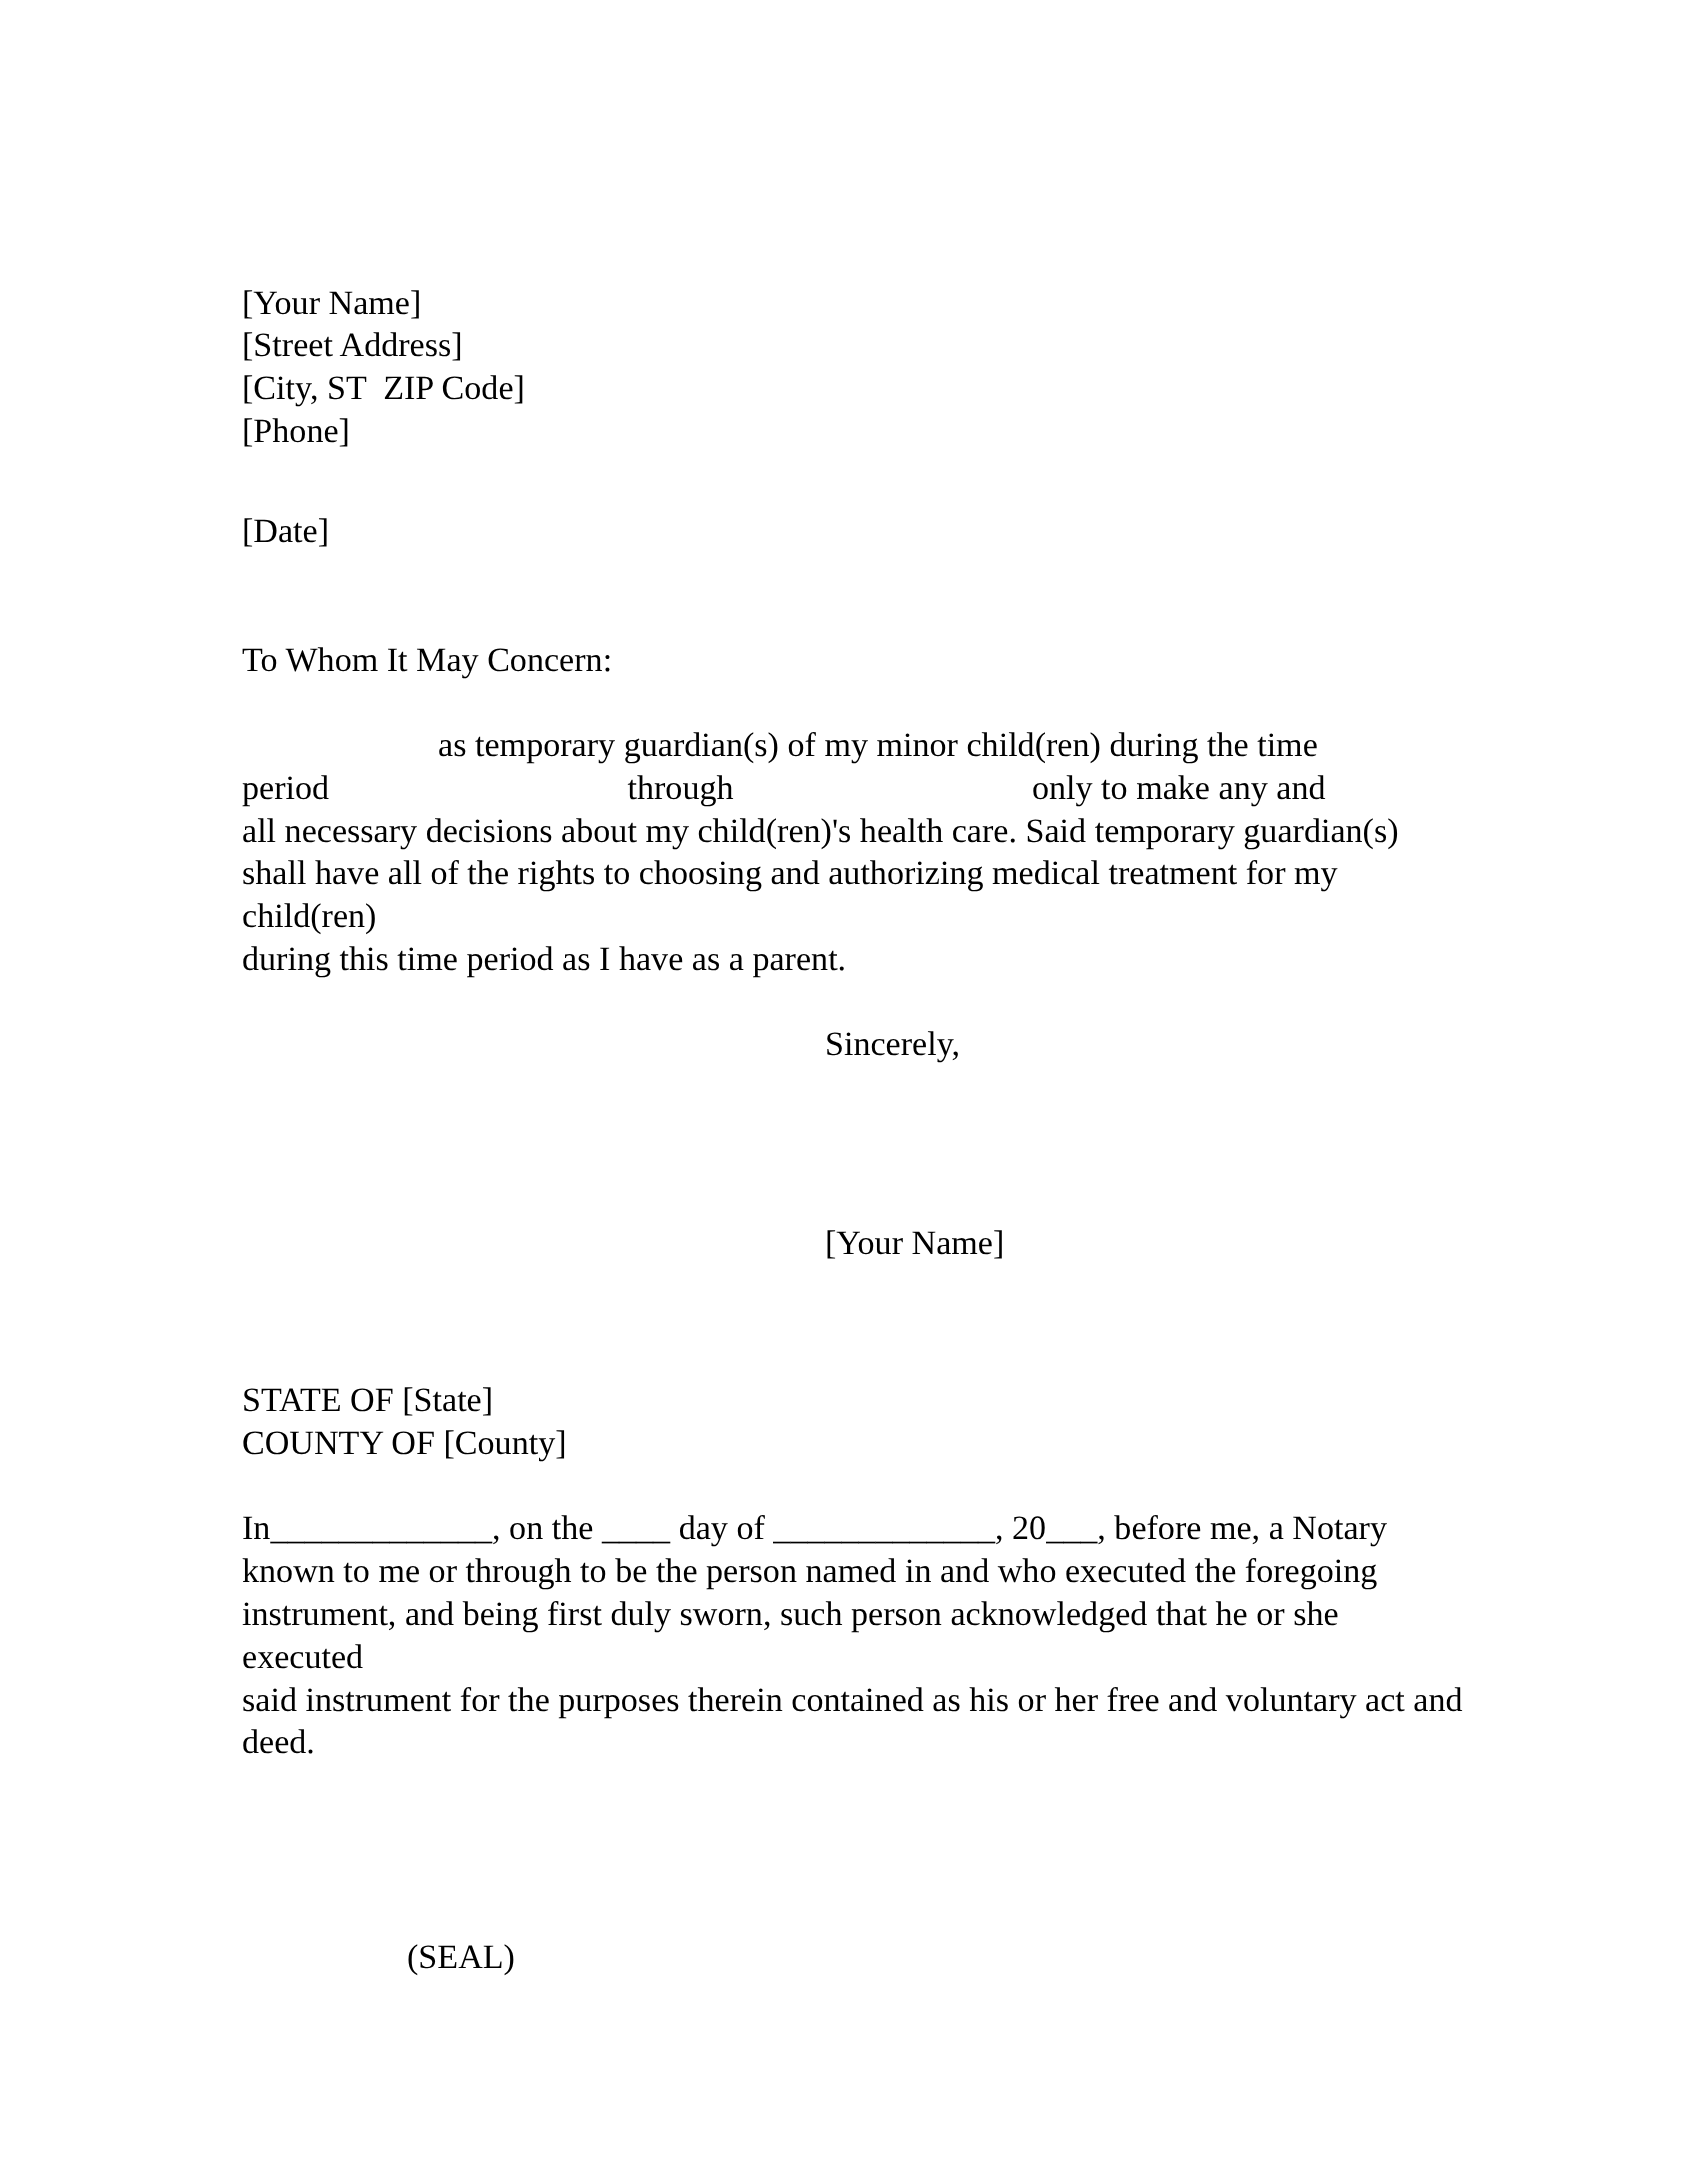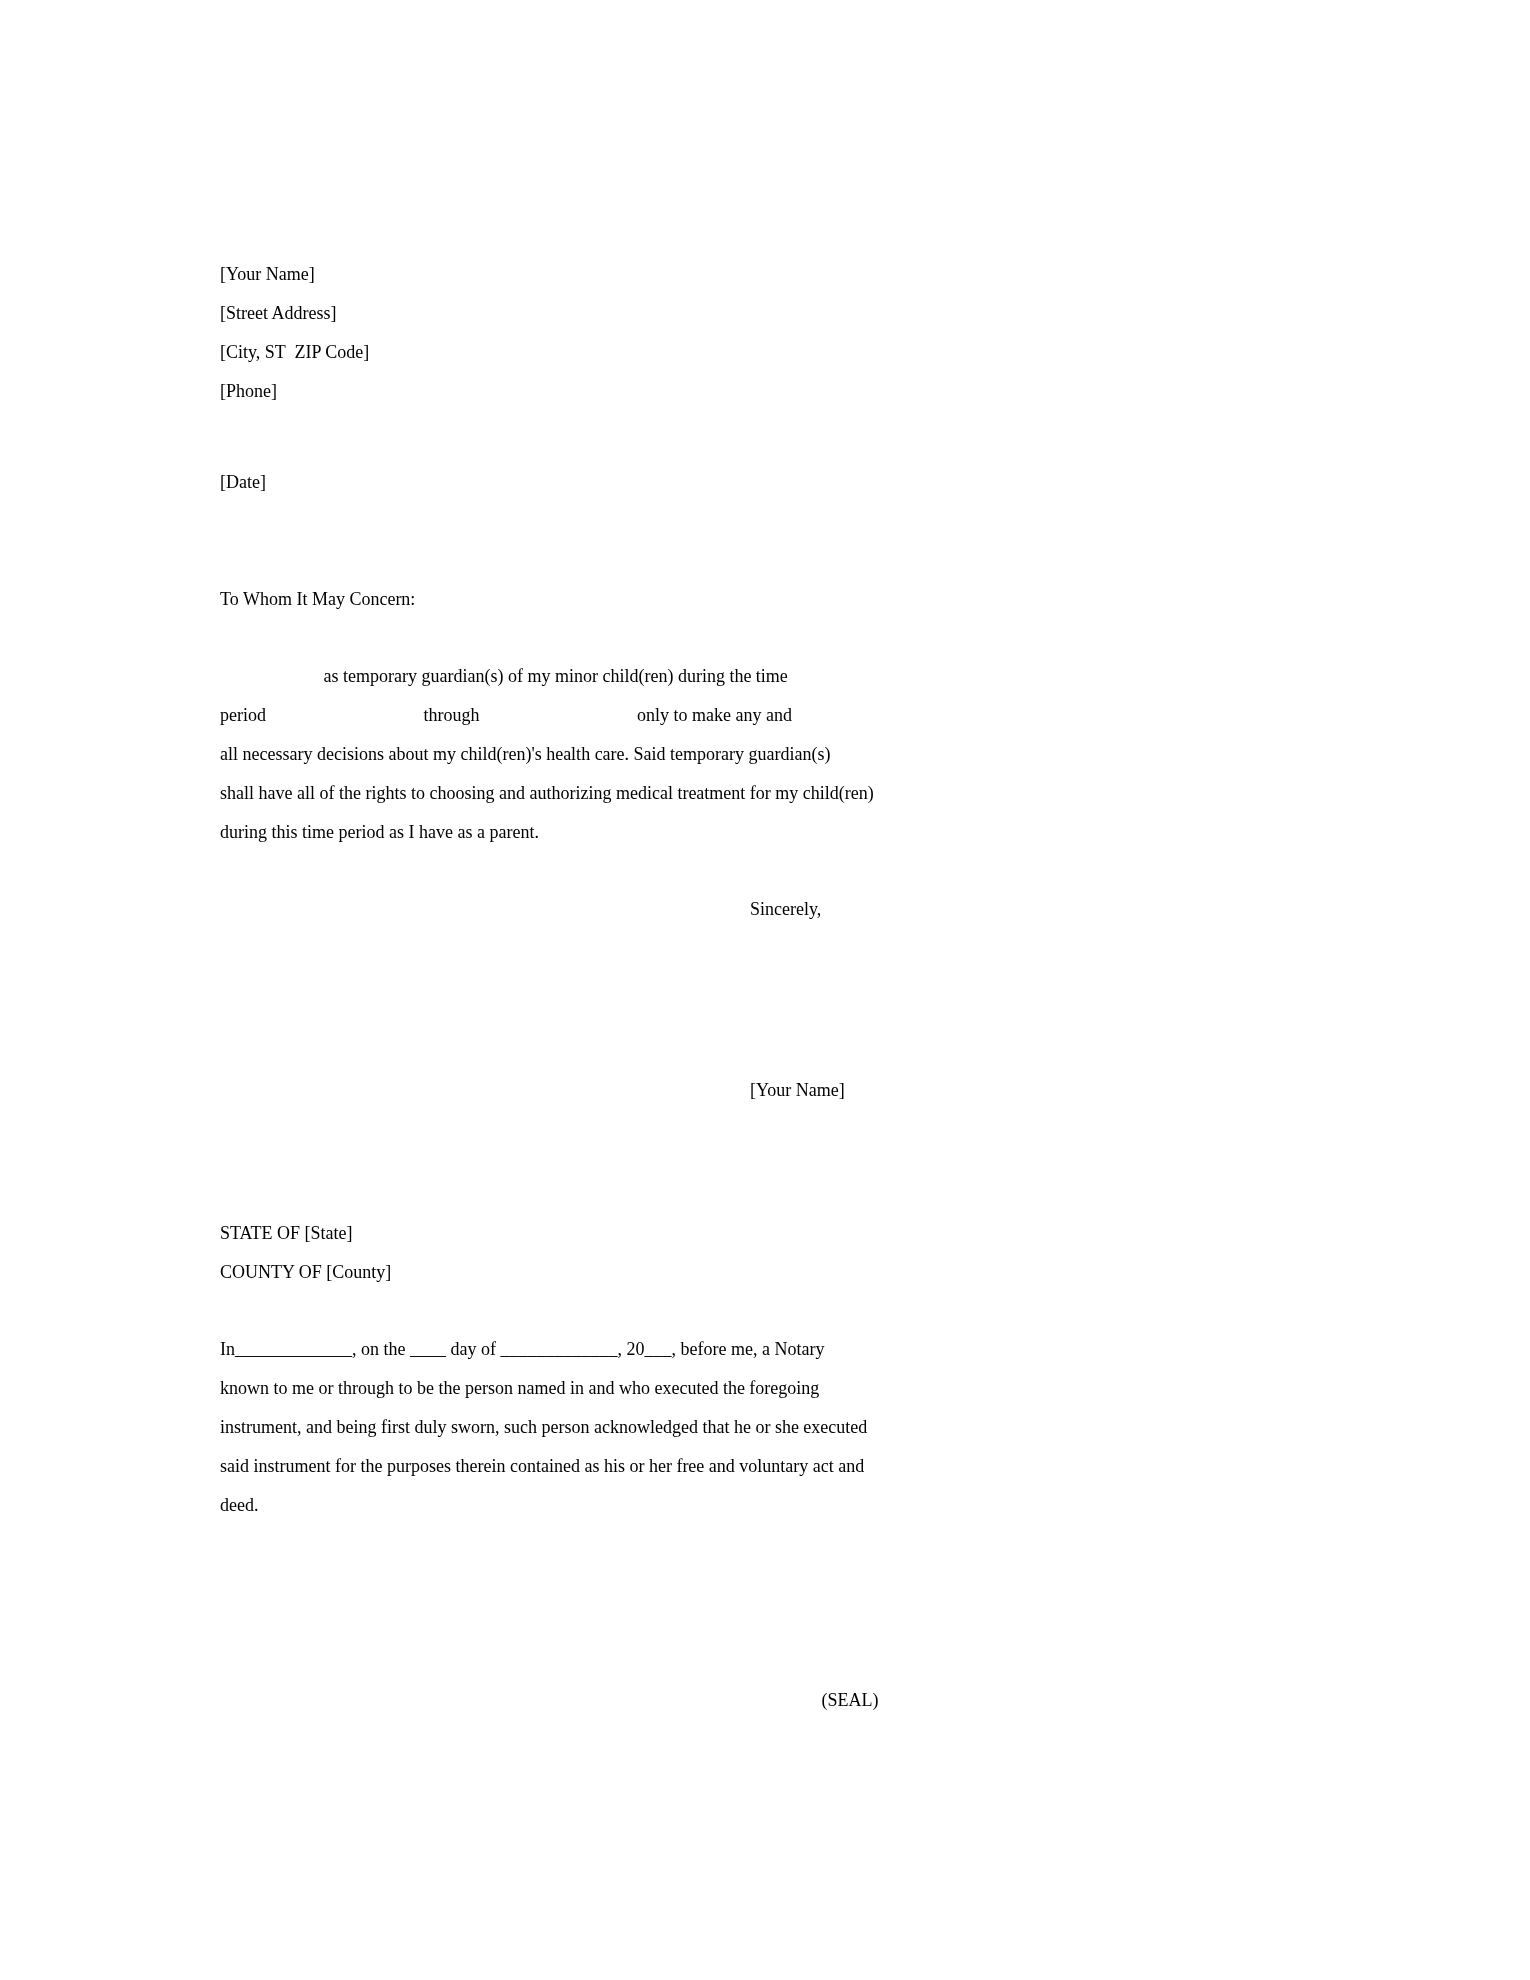--- a/index.html
+++ b/index.html
@@ -22,21 +22,21 @@
     height: 1980px;
     background: #ffffff;
   }
   .content {
     position: absolute;
     left: 220px;
     top: 255px;
     width: 1110px;
   }
   .line {
-    font-size: 18px;
+    font-size: 31px;
     line-height: 39px;
     white-space: pre-wrap;
   }
   .block {
     margin: 0;
   }
   .spacer-sm { height: 38px; }
   .spacer-md { height: 52px; }
   .spacer-lg { height: 78px; }
   .spacer-xl { height: 104px; }
@@ -45,21 +45,20 @@
     padding-left: 530px;
   }
   .indent-name {
     padding-left: 530px;
   }
   .indent-notary {
     padding-left: 530px;
   }
   .indent-seal {
     padding-left: 150px;
-    text-align: center;
   }
   .rule {
     width: 465px;
     border-bottom: 1.6px solid #000;
     height: 0;
     margin-bottom: 7px;
   }
   .body-para .line {
     line-height: 39px;
   }

